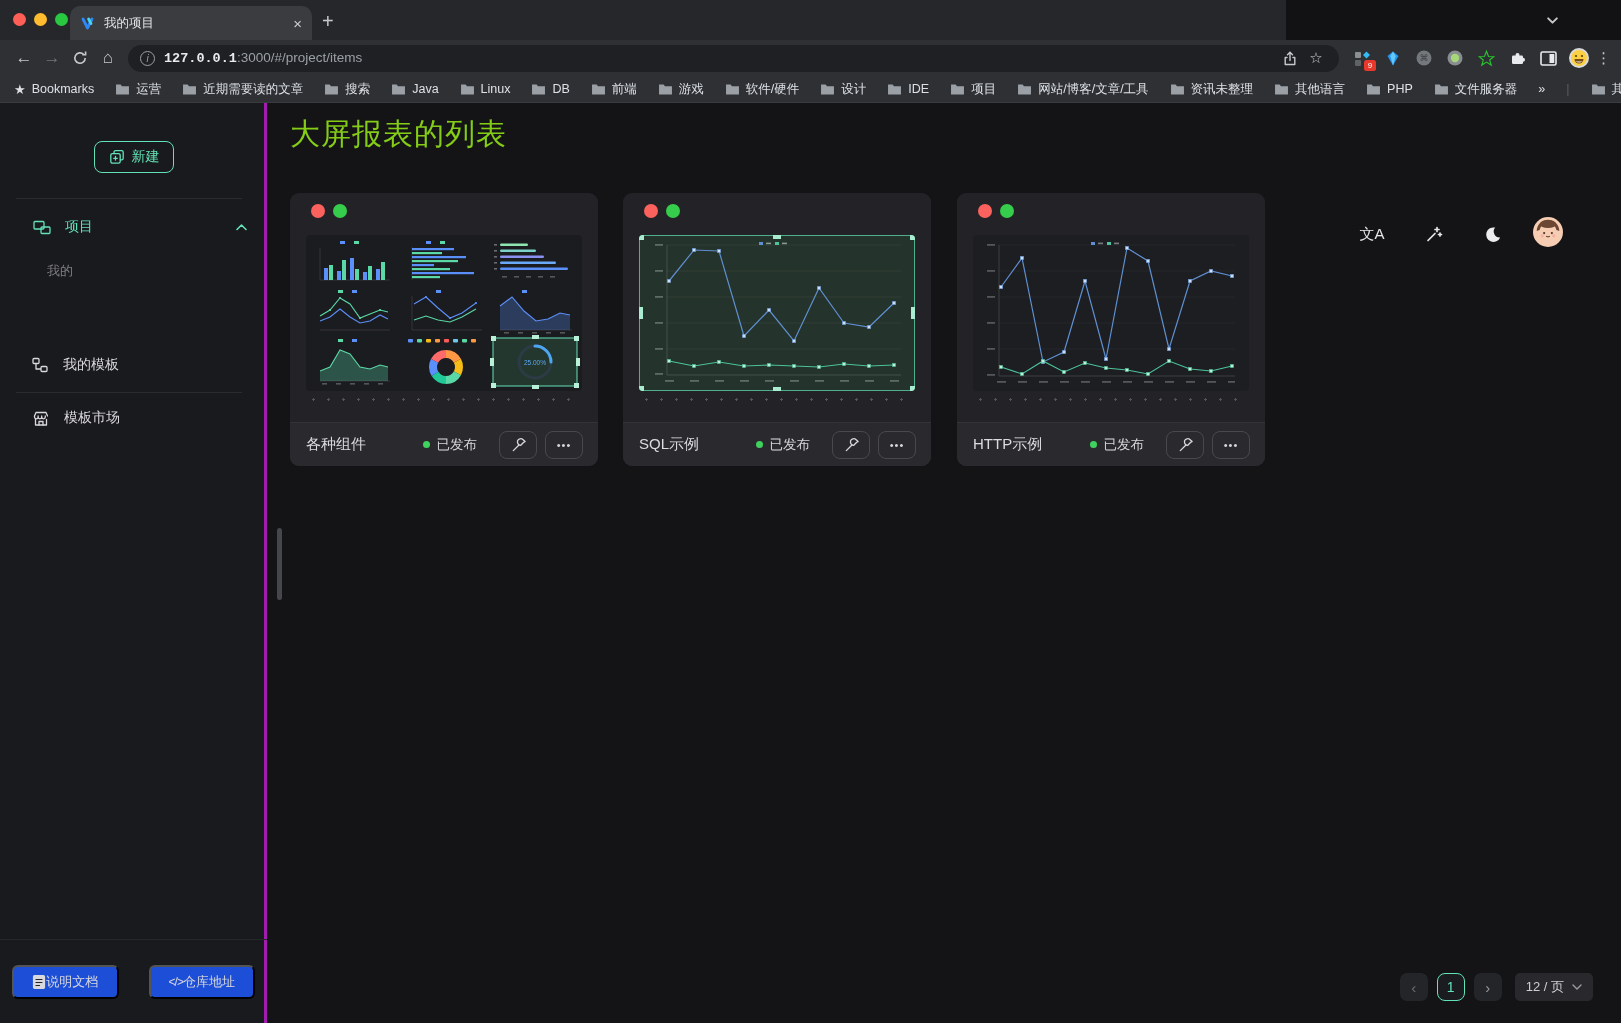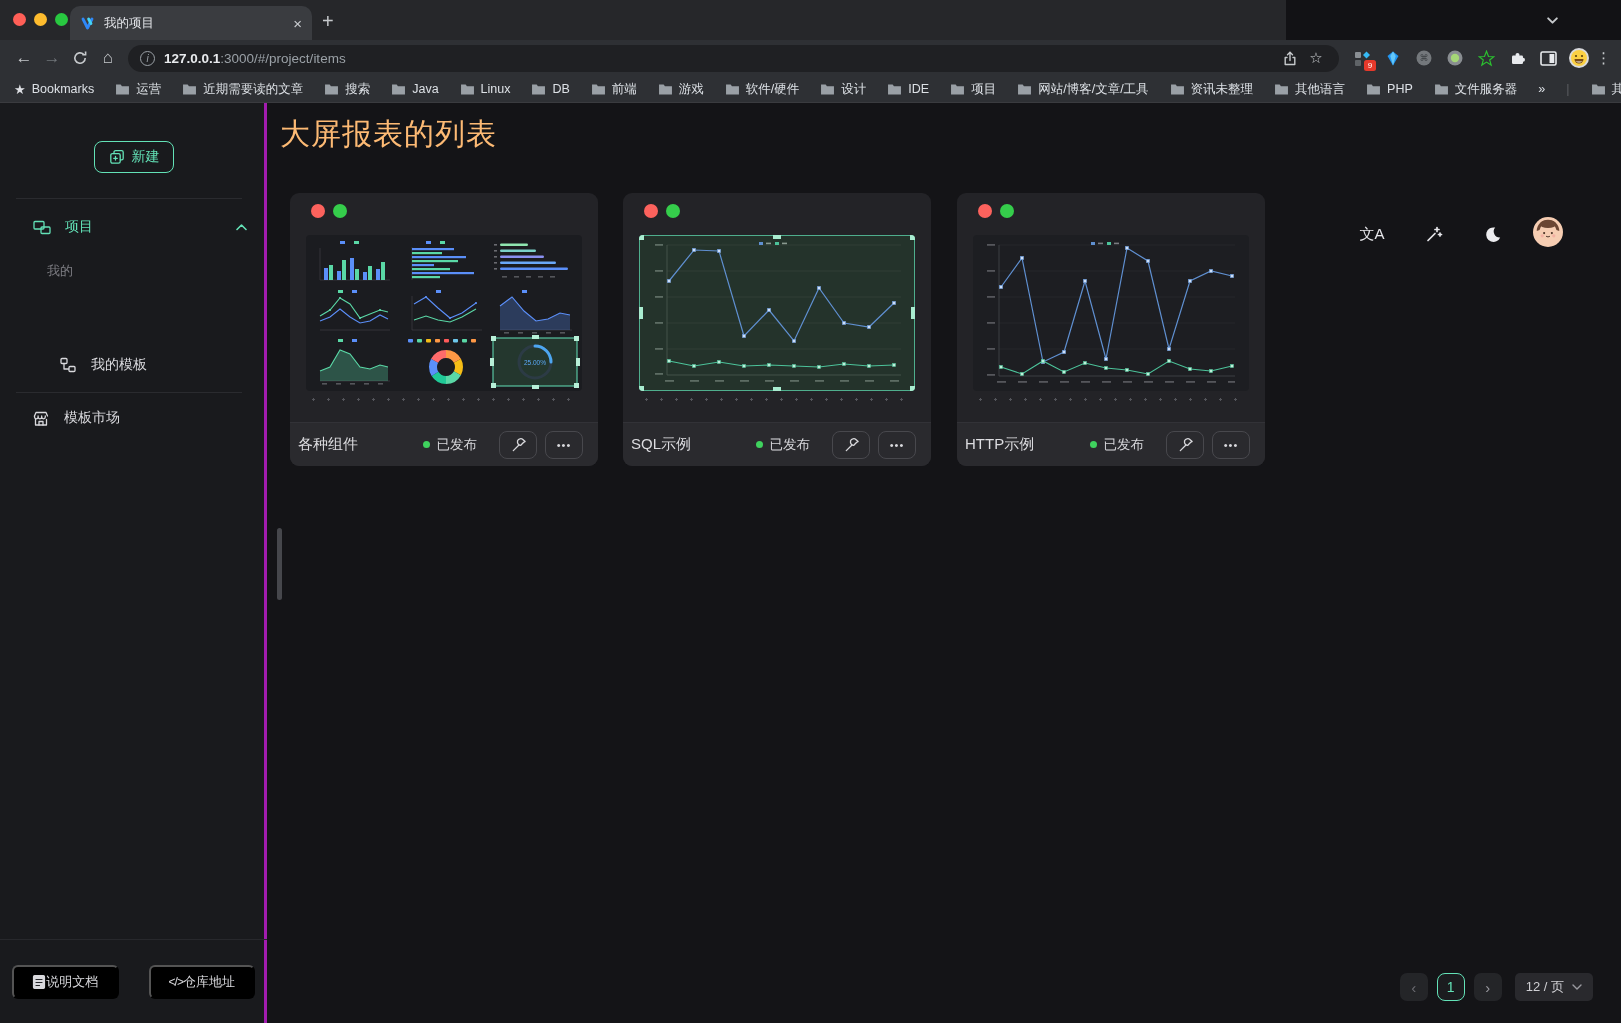--- a/index.html
+++ b/index.html
@@ -20,21 +20,21 @@
   .toolbar { position:absolute; left:0; top:40px; width:1621px; height:36px; background:#2e3034;
     display:flex; align-items:center; padding:0 10px; }
   .navbtn { width:28px; height:28px; display:flex; align-items:center; justify-content:center;
     color:#c6c9cc; font-size:17px; border-radius:50%; }
   .navbtn.dim { color:#71757a; }
   .omnibox { flex:1; height:27px; background:#1f2023; border-radius:14px; margin:0 8px 0 6px;
     display:flex; align-items:center; padding:0 10px 0 12px; }
   .infoicon { width:15px; height:15px; border:1px solid #9aa0a6; border-radius:50%; color:#9aa0a6;
     font-size:10px; display:flex; align-items:center; justify-content:center; font-style:italic; margin-right:9px; }
   .url { font-size:13.5px; color:#9aa0a6; flex:1; }
-  .url b { color:#e8eaed; font-weight:bold; }
+  .url b { color:#e8eaed; font-weight:bold;font-family:Liberation Mono, monospace; }
   .omni-ic { width:26px; display:flex; justify-content:center; color:#c6c9cc; font-size:15px; }
   .extrow { display:flex; align-items:center; gap:9px; margin-left:4px; }
   .ext { width:22px; height:22px; position:relative; display:flex; align-items:center; justify-content:center; }
   .badge { position:absolute; right:-3px; bottom:-2px; min-width:12px; height:11px; background:#e6392b;
     color:#fff; font-size:8px; border-radius:2.5px; display:flex; align-items:center; justify-content:center; padding:0 2px; }
   .menu3 { color:#c6c9cc; font-size:15px; margin-left:6px; }
 
   .bookbar { position:absolute; left:0; top:76px; width:1621px; height:27px; background:#2e3034;
     border-bottom:1px solid #3a3b3f; display:flex; align-items:center; padding:0 14px; gap:21px;
     font-size:12.5px; color:#dde1e6; white-space:nowrap; }
@@ -51,38 +51,38 @@
   .newbtn { position:absolute; left:94px; top:38px; width:80px; height:32px; border:1px solid #63e2b7;
     border-radius:8px; color:#63e2b7; display:flex; align-items:center; justify-content:center; gap:7px;
     font-size:14px; background:transparent; }
   .sdiv { position:absolute; left:16px; right:22px; height:1px; background:#2a2b2f; }
   .srow { position:absolute; left:0; width:100%; display:flex; align-items:center; font-size:14px; }
   .srow .ic { display:flex; margin-right:14px; }
   .sel { position:absolute; left:6px; width:254px; height:38px; background:#1d2f28; border-radius:8px;
     display:flex; align-items:center; color:#63e2b7; font-size:14px; }
   .side-footer { position:absolute; left:0; bottom:0; width:267px; height:84px; border-top:1px solid #27282c;
     display:flex; align-items:center; padding:0 12px; gap:30px; }
-  .sfbtn { flex:1; height:34px; background:#000000; border-radius:6px; color:#d9d9dd; font-size:13px;
+  .sfbtn { flex:1; height:34px; background:#1d4ed8; border-radius:6px; color:#d9d9dd; font-size:13px;
     display:flex; align-items:center; justify-content:center; gap:0; }
 
   .main { position:absolute; left:267px; top:0; width:1354px; height:920px; }
-  .page-title { position:absolute; left:13px; top:11px; font-size:30px; color:#fdba74; letter-spacing:1px; }
+  .page-title { position:absolute; left:23px; top:11px; font-size:30px; color:#84cc16; letter-spacing:1px; }
   .hicon { position:absolute; top:118px; width:26px; height:26px; display:flex; align-items:center;
     justify-content:center; color:#e6e6ea; }
   .scrollthumb { position:absolute; left:10px; top:425px; width:5px; height:72px; background:#46474c; border-radius:3px; }
 
   
   .card { position:absolute; top:90px; width:308px; height:273px; background:#232327; border-radius:9px; }
   .cdot { position:absolute; top:11px; width:14px; height:14px; border-radius:50%; }
   .preview { position:absolute; left:16px; top:42px; width:276px; height:156px; border-radius:4px; overflow:hidden; }
   .dotline { position:absolute; left:16px; top:205px; width:276px; height:3px;
     background-image:radial-gradient(circle, #54555b 1.1px, transparent 1.4px);
     background-size:15px 3px; background-repeat:repeat-x; }
   .cfooter { position:absolute; left:0; bottom:0; width:308px; height:44px; background:#2a2a2e;
-    border-top:1px solid #323237; border-radius:0 0 9px 9px; display:flex; align-items:center; padding:0 15px 0 8px; }
+    border-top:1px solid #323237; border-radius:0 0 9px 9px; display:flex; align-items:center; padding:0 15px 0 16px; }
   .ctitle { font-size:15px; color:#dcdce0; flex:1; }
   .cstatus { display:flex; align-items:center; gap:7px; color:#d6d6da; font-size:13.5px; margin-right:14px; }
   .sdot { width:7px; height:7px; border-radius:50%; background:#3fd25e; }
   .cbtn { width:38px; height:28px; border:1px solid #48484d; border-radius:8px; background:#2a2a2e;
     display:flex; align-items:center; justify-content:center; color:#d8d8dc; margin-left:8px; font-size:11px; letter-spacing:1px; }
 
   
   .pag { position:absolute; right:28px; bottom:22px; display:flex; align-items:center; gap:9px; }
   .pbtn { width:28px; height:28px; background:#242528; border-radius:7px; display:flex; align-items:center;
     justify-content:center; font-size:15px; color:#9a9aa0; }
@@ -346,21 +346,21 @@
       <svg style="margin-left:auto; margin-right:17px;" width="11" height="7" viewBox="0 0 11 7">
           <polyline points="1,5.5 5.5,1 10,5.5" fill="none" stroke="#63e2b7" stroke-width="1.6" stroke-linecap="round" stroke-linejoin="round"></polyline>
         </svg>
     </div>
 
     <div class="srow" style="top:154px; height:28px; padding-left:47px; color:#7d7d83; font-size:13px;">
       <span>我的</span>
     </div>
 
 
-    <div class="srow" style="top:246px; height:32px; padding-left:59px; color:#d9d9dd;text-align:center;">
+    <div class="srow" style="top:246px; height:32px; padding-left:31px; color:#d9d9dd;text-align:center;">
       <span class="ic">
           <svg width="18" height="18" viewBox="0 0 18 18">
             <g fill="none" stroke="#d9d9dd" stroke-width="1.3" stroke-linejoin="round">
               <rect x="2" y="2.5" width="6" height="5" rx="1"></rect>
               <rect x="10" y="10.5" width="6" height="5" rx="1"></rect>
               <path d="M5 7.5 V13 h5"></path>
             </g>
           </svg>
         </span>
       <span>我的模板</span>

